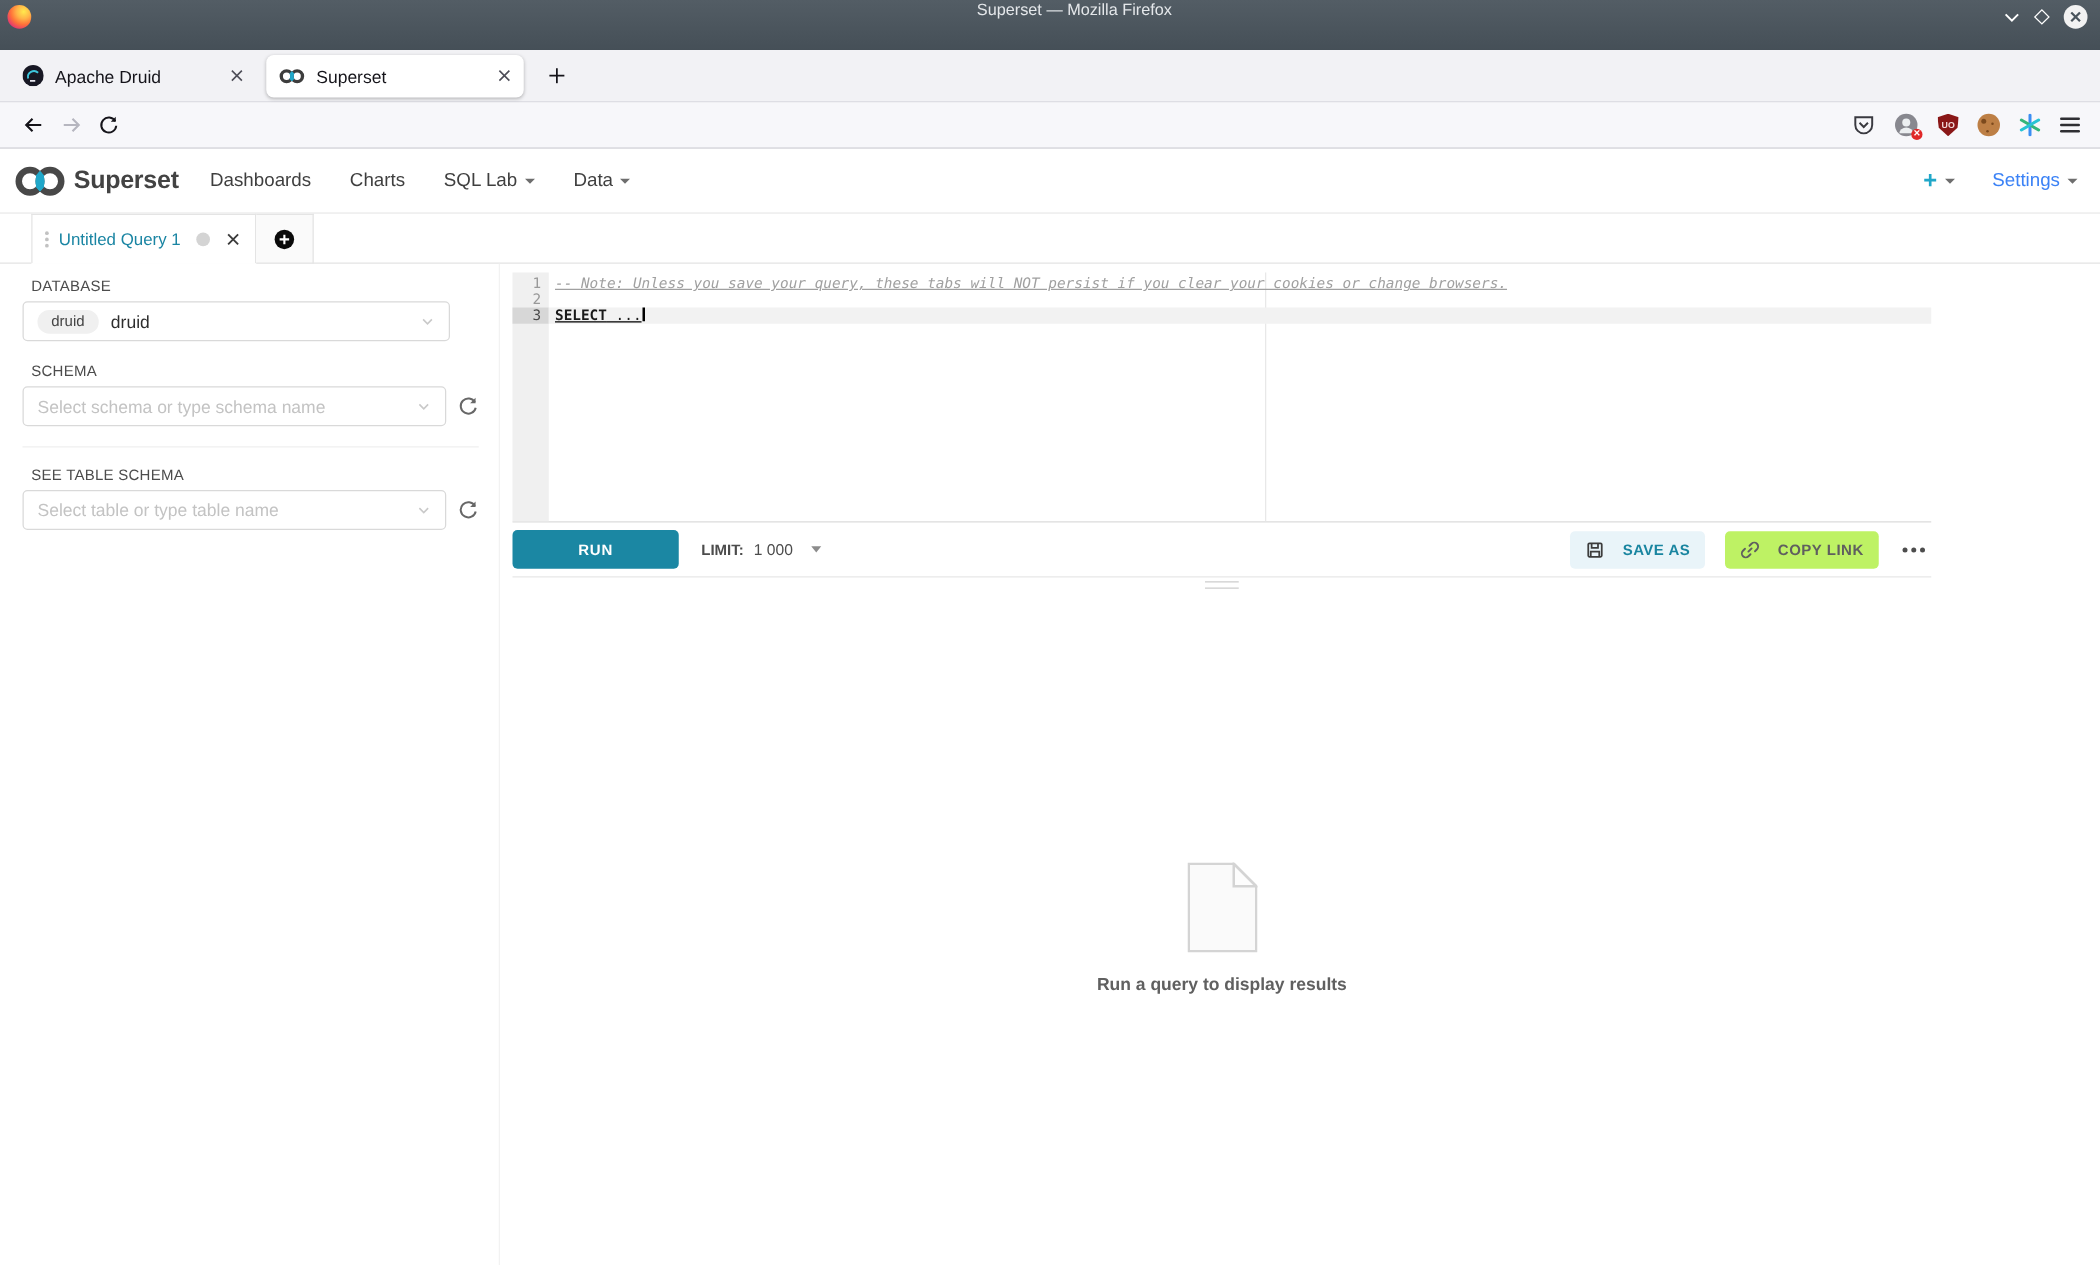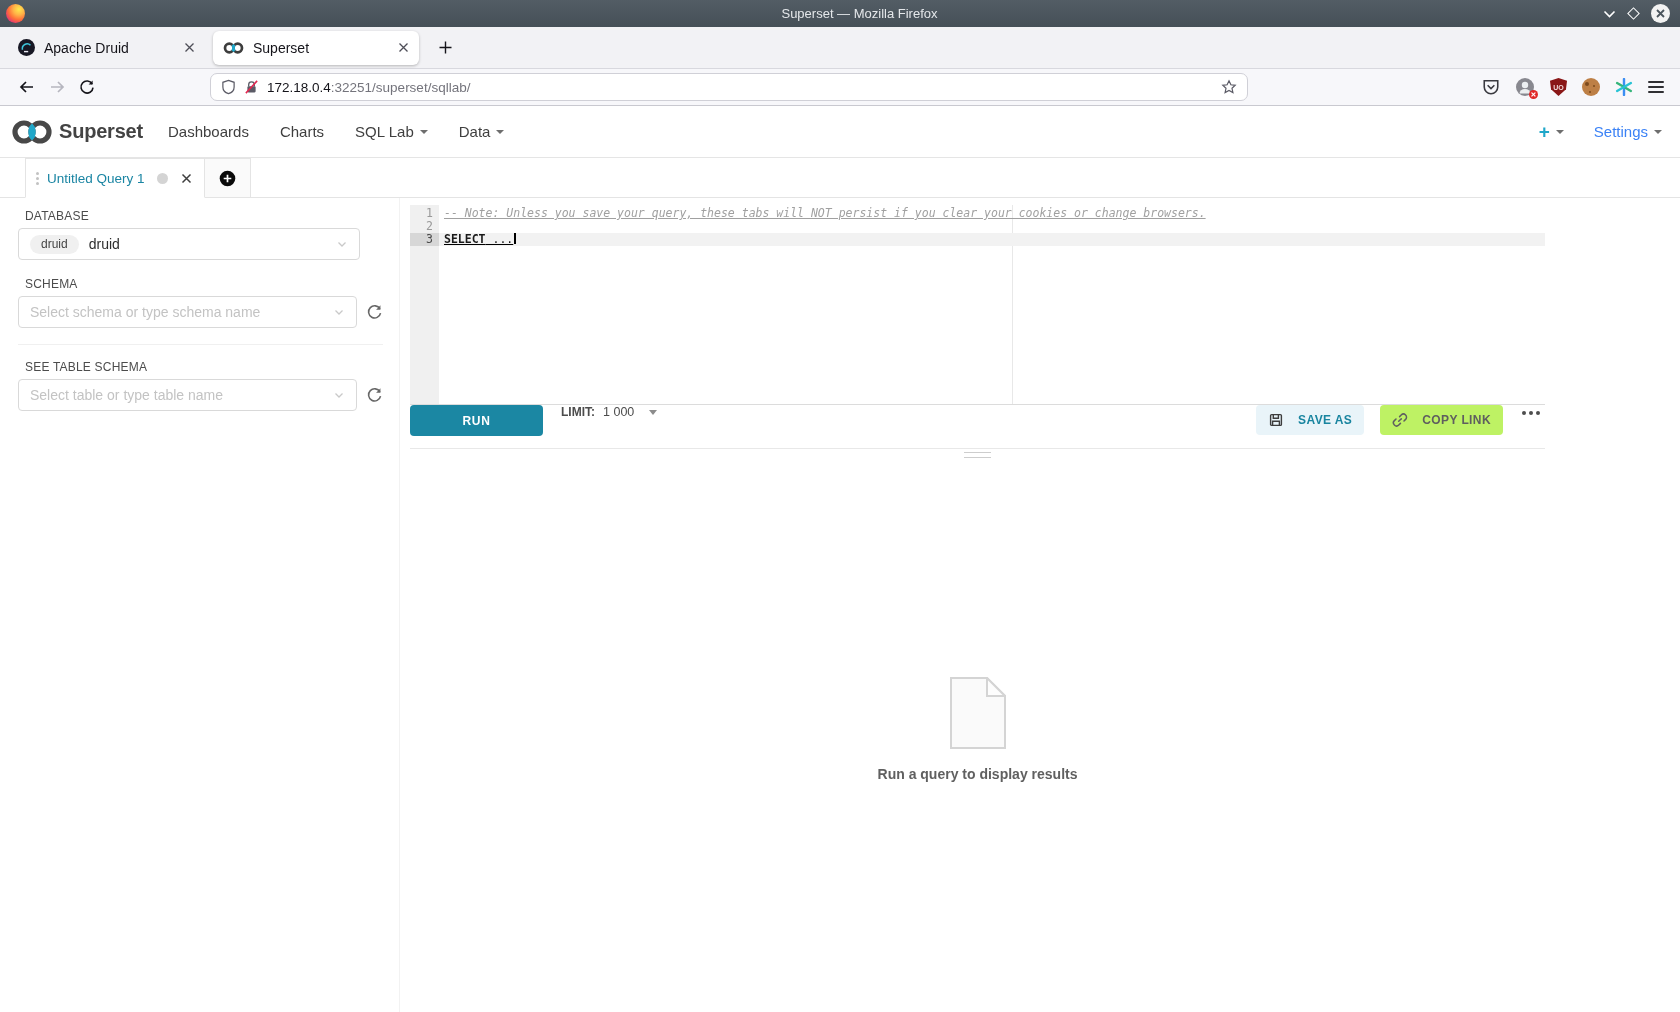--- a/index.html
+++ b/index.html
@@ -1,21 +1,21 @@
 <!DOCTYPE html>
 <html><head>
 <meta charset="utf-8">
 <style>
   * { box-sizing: border-box; margin: 0; padding: 0; }
   html,body { width:1680px; height:1012px; overflow:hidden; background:#fff;
               font-family:"Liberation Sans", sans-serif; }
 
   
-  .titlebar { height:27px; background:linear-gradient(#535d65,#454f57);
-              display:flex; align-items:center; position:relative;padding-left:39px; }
+  .titlebar { height:40px; background:linear-gradient(#535d65,#454f57);
+              display:flex; position:relative;padding-left:39px; }
   .ff-logo { position:absolute; left:6px; top:4px; width:19px; height:19px; border-radius:50%;
              background:radial-gradient(circle at 68% 28%, #ffe94d 0%, #ffb347 30%, #ff7139 55%, #e33473 80%, #9059ff 100%); }
   .win-title { flex:1; text-align:center; color:#e4e7ea; font-size:13px; }
   .win-controls { position:absolute; right:10px; top:0; height:27px; display:flex; align-items:center; gap:13px; }
   .win-diamond { width:9px; height:9px; border:1.5px solid #fff; transform:rotate(45deg); }
   .win-close { width:19px; height:19px; border-radius:50%; background:#f2f2f2; display:flex; align-items:center; justify-content:center; }
 
   
   .tabbar { height:42px; background:#f2f2f5; border-bottom:1px solid #d8d8de;
             display:flex; align-items:center; padding-left:8px; }
@@ -96,21 +96,21 @@
   .code-area { flex:1; padding-top:2px; position:relative; }
   .print-margin { position:absolute; left:573px; top:0; bottom:0; width:1px; background:#e8e8e8; }
   .code-line { height:13px; padding-left:5px; position:relative; z-index:1; white-space:pre;text-decoration:underline; }
   .code-line.active-line { background:#f2f2f2; }
   .comment { color:#a0a0a0; font-style:italic; }
   .kw { font-weight:bold; color:#1a1a1a; }
   .code-rest { color:#1a1a1a; }
   .cursor { display:inline-block; width:1.5px; height:11px; background:#000; vertical-align:-1px; margin-left:1px; }
 
   
-  .sql-toolbar { height:44px; display:flex; align-items:flex-start; border-bottom:1px solid #e8e8e8; }
+  .sql-toolbar { height:44px; display:flex; align-items:center; border-bottom:1px solid #e8e8e8; }
   .run-btn { width:133px; height:31px; background:#1b87a3; color:#fff; border:none; border-radius:4px;
              font-size:12px; font-weight:700; letter-spacing:.6px; font-family:inherit; }
   .limit-wrap { display:flex; align-items:center; margin-left:18px; }
   .limit-label { font-size:12px; font-weight:700; color:#4c4c4c; }
   .limit-value { font-size:12.5px; color:#4c4c4c; margin-left:8px; }
   .limit-caret { margin-left:15px; width:0; height:0; border-left:4px solid transparent;
                  border-right:4px solid transparent; border-top:5px solid #8c8c8c; }
   .tb-spacer { flex:1; }
   .tb-btn { height:30px; display:flex; align-items:center; gap:14px; padding:0 12px; border-radius:4px; border:none;
             font-size:12px; font-weight:600; letter-spacing:.4px; font-family:inherit; }
@@ -195,35 +195,20 @@
     <svg width="16" height="14" viewBox="0 0 16 14">
         <path d="M2 7 H14 M9 2 L14 7 L9 12" fill="none" stroke="#b6b6bf" stroke-width="1.7"></path>
       </svg>
   </span>
   <span class="nav-btn">
     <svg width="16" height="16" viewBox="0 0 16 16">
         <path d="M13.2 5 A6 6 0 1 0 14 8.6" fill="none" stroke="#15141a" stroke-width="1.6"></path>
         <path d="M13.6 1.4 L13.6 5.4 L9.6 5.4 Z" fill="#15141a"></path>
       </svg>
   </span>
-  <div class="urlbar">
-    <svg width="15" height="16" viewBox="0 0 16 16">
-      <path d="M8 1 L14 3 V8 C14 11.8 11.2 14.2 8 15 C4.8 14.2 2 11.8 2 8 V3 Z" fill="none" stroke="#5b5b66" stroke-width="1.3"></path>
-    </svg>
-    <svg width="15" height="16" viewBox="0 0 16 16">
-      <path d="M5 7.5 V5.5 a3 3 0 0 1 6 0 V7.5" fill="none" stroke="#5b5b66" stroke-width="1.4"></path>
-      <rect x="3.6" y="7.2" width="8.8" height="6.6" rx="1.2" fill="#5b5b66"></rect>
-      <path d="M2 14.5 L14 1.5" stroke="#e22850" stroke-width="1.7"></path>
-    </svg>
-    <span class="url-text"><span class="url-host">172.18.0.4</span><span class="url-path">:32251/superset/sqllab/</span></span>
-    <span class="url-spacer"></span>
-    <svg width="16" height="16" viewBox="0 0 16 16">
-      <path d="M8 1.8 L9.9 5.8 L14.2 6.3 L11 9.3 L11.9 13.6 L8 11.4 L4.1 13.6 L5 9.3 L1.8 6.3 L6.1 5.8 Z" fill="none" stroke="#5b5b66" stroke-width="1.2"></path>
-    </svg>
-  </div>
   <div class="right-icons">
     <svg width="18" height="17" viewBox="0 0 16 15">
       <path d="M2 1.5 H14 V7 a6 6 0 0 1 -12 0 Z" fill="none" stroke="#3a3a40" stroke-width="1.4"></path>
       <path d="M5 5.5 L8 8.5 L11 5.5" fill="none" stroke="#3a3a40" stroke-width="1.4"></path>
     </svg>
     <span style="position:relative; display:flex;">
       <svg width="20" height="20" viewBox="0 0 20 20">
         <circle cx="10" cy="10" r="9" fill="#88888f"></circle>
         <circle cx="10" cy="8" r="3.2" fill="#eceff1"></circle>
         <path d="M4.5 16.5 a5.5 4.5 0 0 1 11 0" fill="#eceff1"></path>

